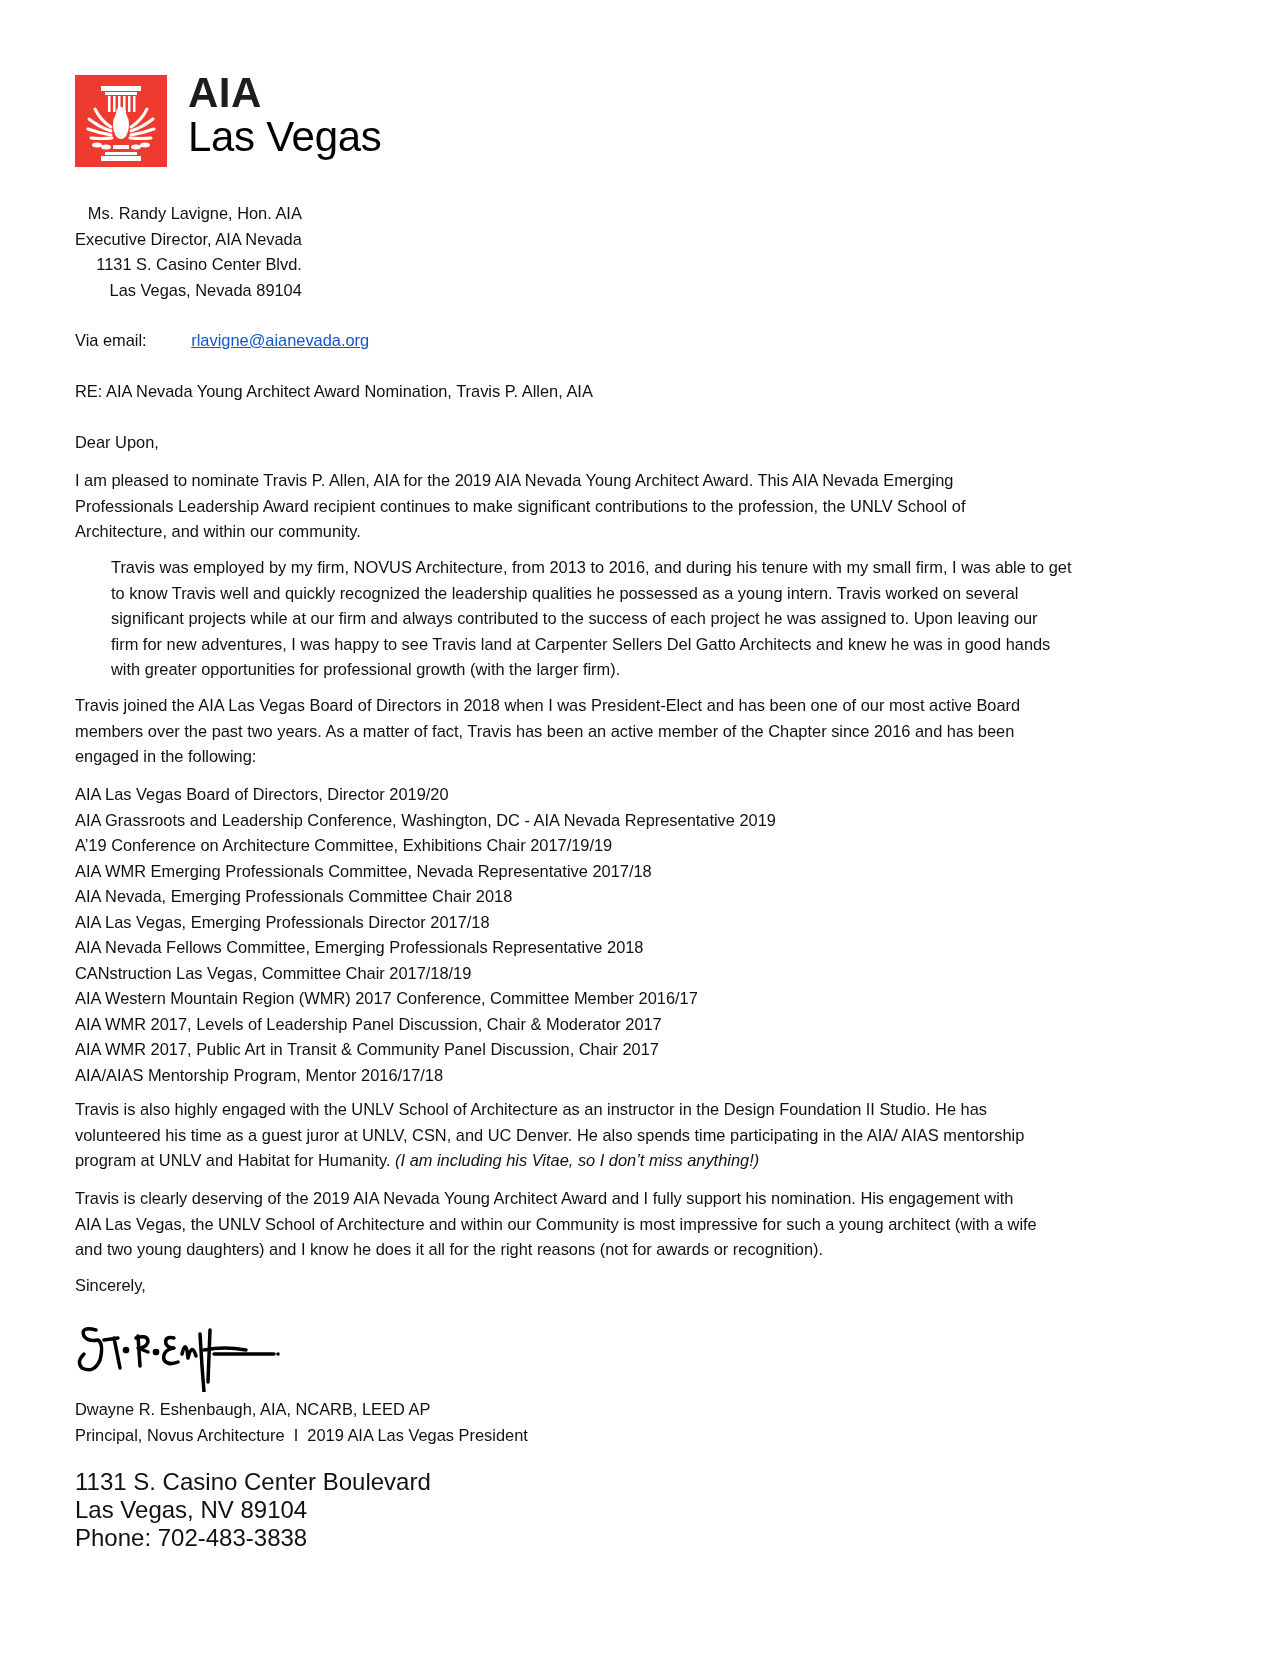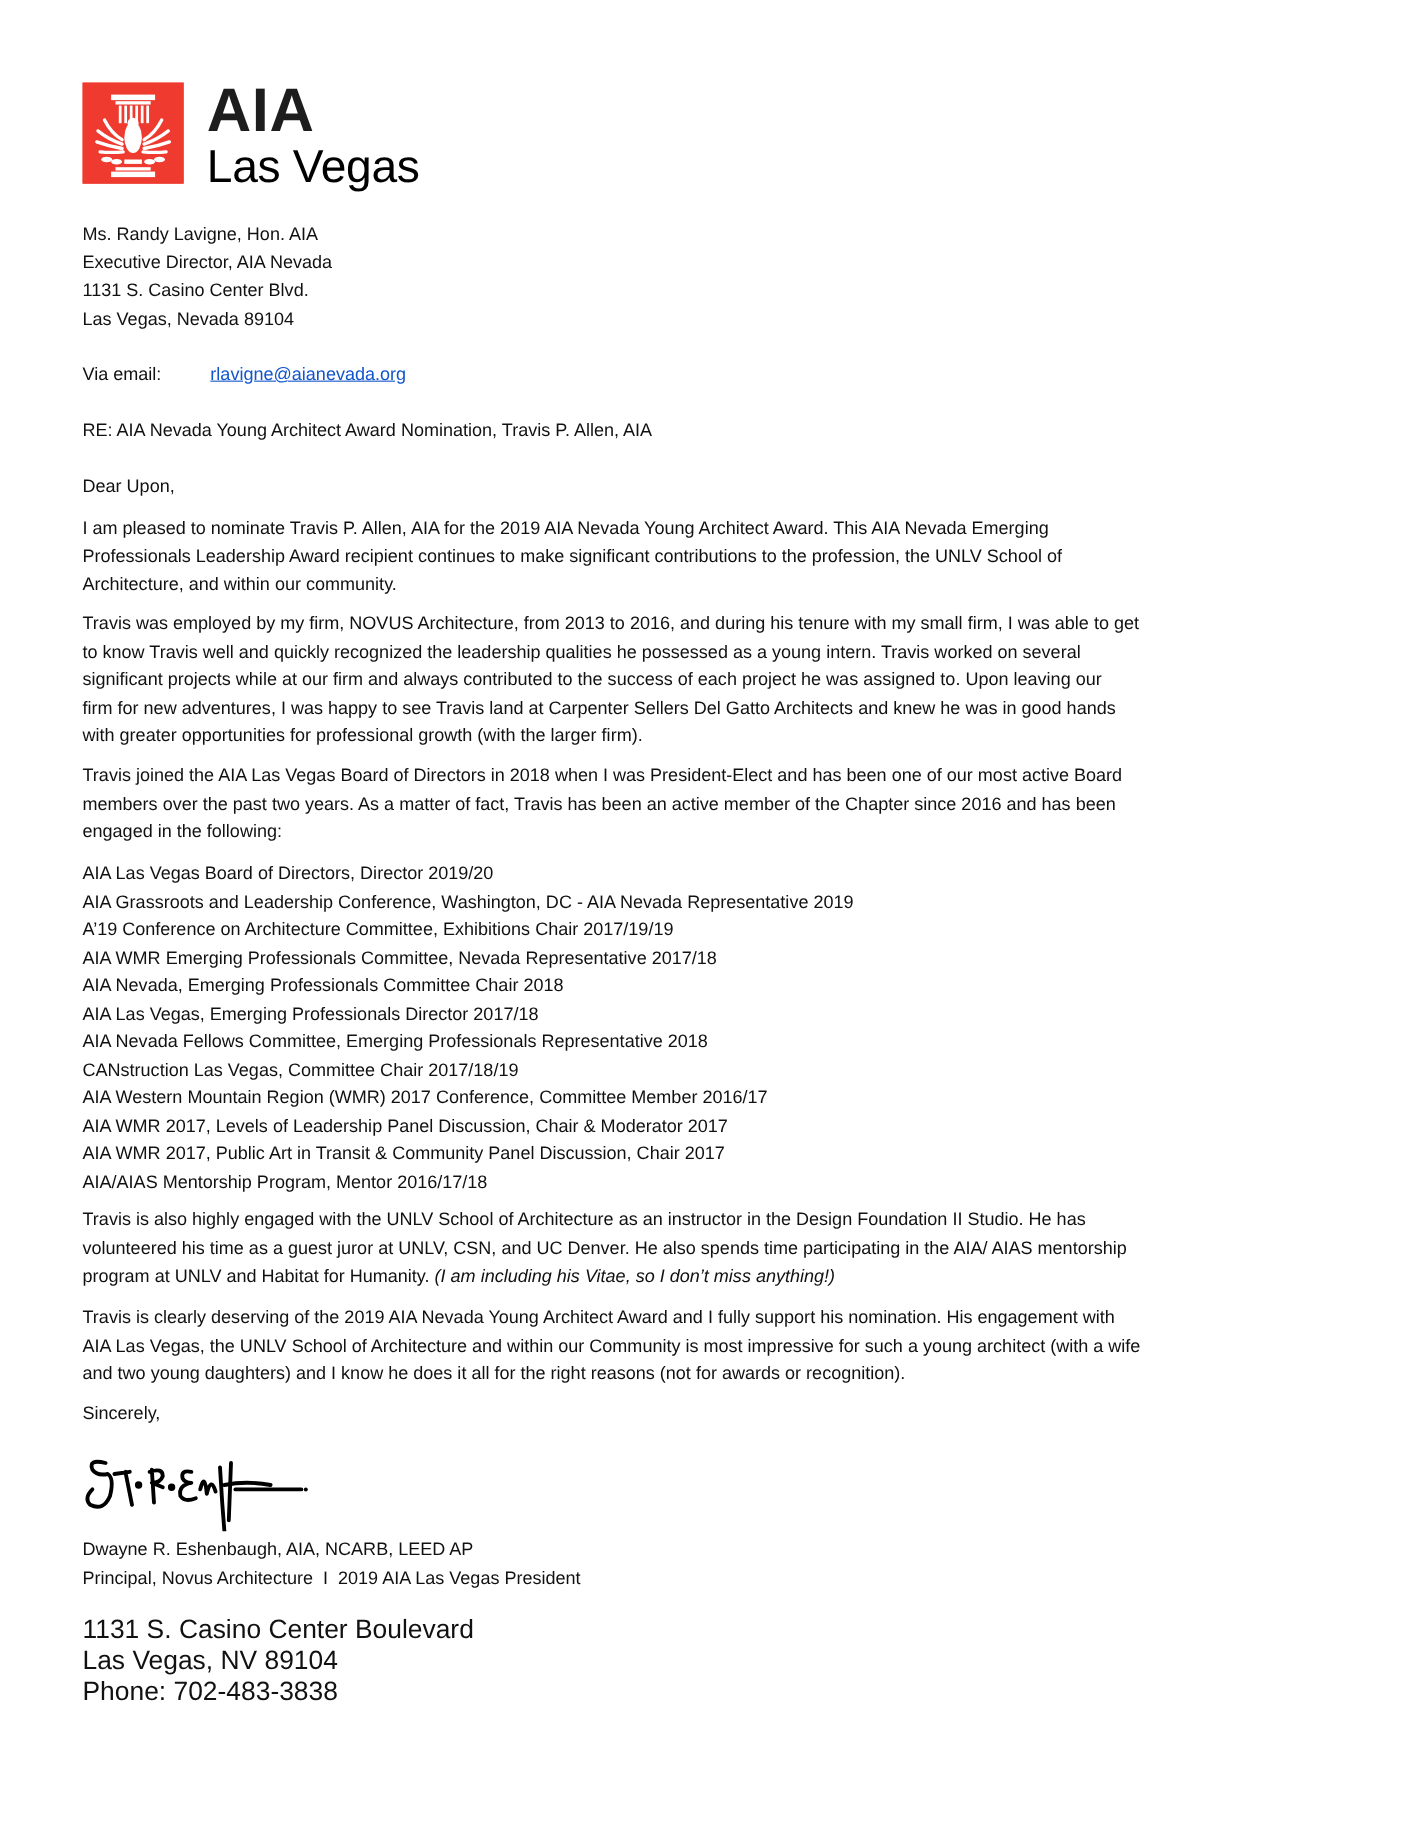--- a/index.html
+++ b/index.html
@@ -2,21 +2,21 @@
 <html><head>
 <meta charset="utf-8">
 <style>
   html, body { margin: 0; padding: 0; background: #ffffff; }
   body { width: 1280px; height: 1656px; position: relative; overflow: hidden;
          font-family: "Liberation Sans", sans-serif; color: #111; }
   .page { position: absolute; left: 0; top: 0; width: 1280px; height: 1656px; }
   .logo { position: absolute; left: 75px; top: 75px; width: 92px; height: 92px; background: #ee3a2f; }
   .logo svg { width: 92px; height: 92px; display: block; }
   .brand { position: absolute; left: 188px; top: 72px; line-height: 1; }
-  .brand-aia { font-family: "Liberation Sans", sans-serif; font-weight: 700; font-size: 56px; color: #1d1d1d; letter-spacing: 0.5px; }
+  .brand-aia { font-family: "Liberation Sans", sans-serif; font-weight: 700; font-size: 42px; color: #1d1d1d; letter-spacing: 0.5px; }
   .brand-city { font-family: "Liberation Sans", sans-serif; font-weight: 400; font-size: 42px; color: #000000; margin-top: 2px; letter-spacing: -0.3px; }
   .txt { position: absolute; left: 75px; font-size: 16.4px; line-height: 25.5px; white-space: nowrap; }
   .line { display: block; height: 25.5px; }
   .para { position: absolute; left: 75px; font-size: 16.4px; line-height: 25.4px; white-space: nowrap; }
   a.email { color: #1155cc; text-decoration: underline; margin-left: 40px; }
   .ital { font-style: italic; }
   .sig { position: absolute; left: 74px; top: 1318px; width: 230px; height: 74px; }
   .addr { position: absolute; left: 75px; top: 1468px; font-size: 24px; line-height: 28px; white-space: nowrap; }
 </style>
 </head>
@@ -63,42 +63,42 @@
 
       <rect x="30" y="77" width="32" height="3" fill="#fff"></rect>
       <rect x="26" y="81" width="40" height="5" fill="#fff"></rect>
     </svg>
   </div>
   <div class="brand">
     <div class="brand-aia">AIA</div>
     <div class="brand-city">Las Vegas</div>
   </div>
 
-  <div class="txt" style="top:201px;">
+  <div class="txt" style="top:201px;text-align:right;">
     <span class="line">Ms. Randy Lavigne, Hon. AIA</span>
     <span class="line">Executive Director, AIA Nevada</span>
     <span class="line">1131 S. Casino Center Blvd.</span>
     <span class="line">Las Vegas, Nevada 89104</span>
   </div>
 
   <div class="txt" style="top:328px;">
     <span>Via email: </span><a class="email">rlavigne@aianevada.org</a>
   </div>
 
   <div class="txt" style="top:379px;">RE: AIA Nevada Young Architect Award Nomination, Travis P. Allen, AIA</div>
 
   <div class="txt" style="top:430px;">Dear Upon,</div>
 
   <div class="para" style="top:468px;">
     <span class="line">I am pleased to nominate Travis P. Allen, AIA for the 2019 AIA Nevada Young Architect Award.  This AIA Nevada Emerging</span>
     <span class="line">Professionals Leadership Award recipient continues to make significant contributions to the profession, the UNLV School of</span>
     <span class="line">Architecture, and within our community.</span>
   </div>
 
-  <div class="para" style="top:555px;">
+  <div class="para" style="top:555px;margin-left:36px;">
     <span class="line">Travis was employed by my firm, NOVUS Architecture, from 2013 to 2016, and during his tenure with my small firm, I was able to get</span>
     <span class="line">to know Travis well and quickly recognized the leadership qualities he possessed as a young intern.  Travis worked on several</span>
     <span class="line">significant projects while at our firm and always contributed to the success of each project he was assigned to.  Upon leaving our</span>
     <span class="line">firm for new adventures, I was happy to see Travis land at Carpenter Sellers Del Gatto Architects and knew he was in good hands</span>
     <span class="line">with greater opportunities for professional growth (with the larger firm).</span>
   </div>
 
   <div class="para" style="top:693px;">
     <span class="line">Travis joined the AIA Las Vegas Board of Directors in 2018 when I was President-Elect and has been one of our most active Board</span>
     <span class="line">members over the past two years.  As a matter of fact, Travis has been an active member of the Chapter since 2016 and has been</span>

